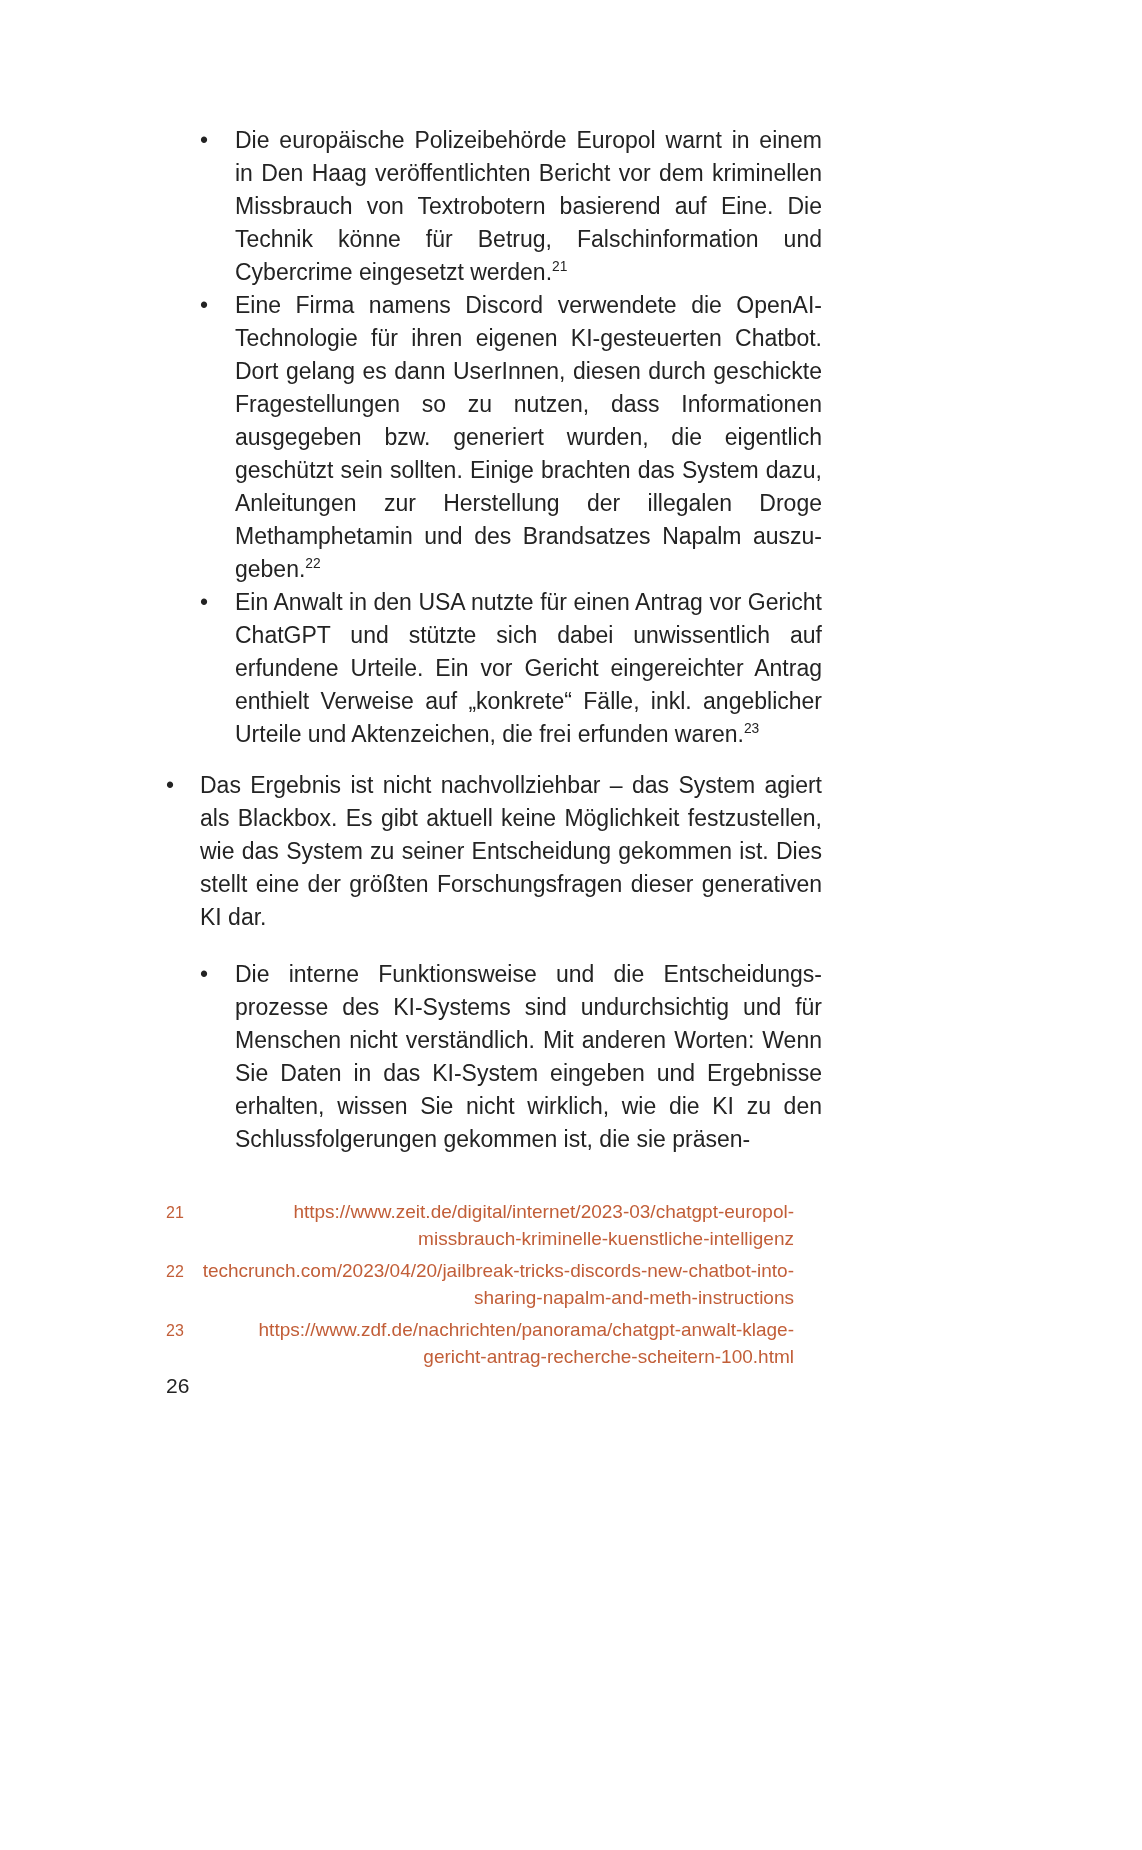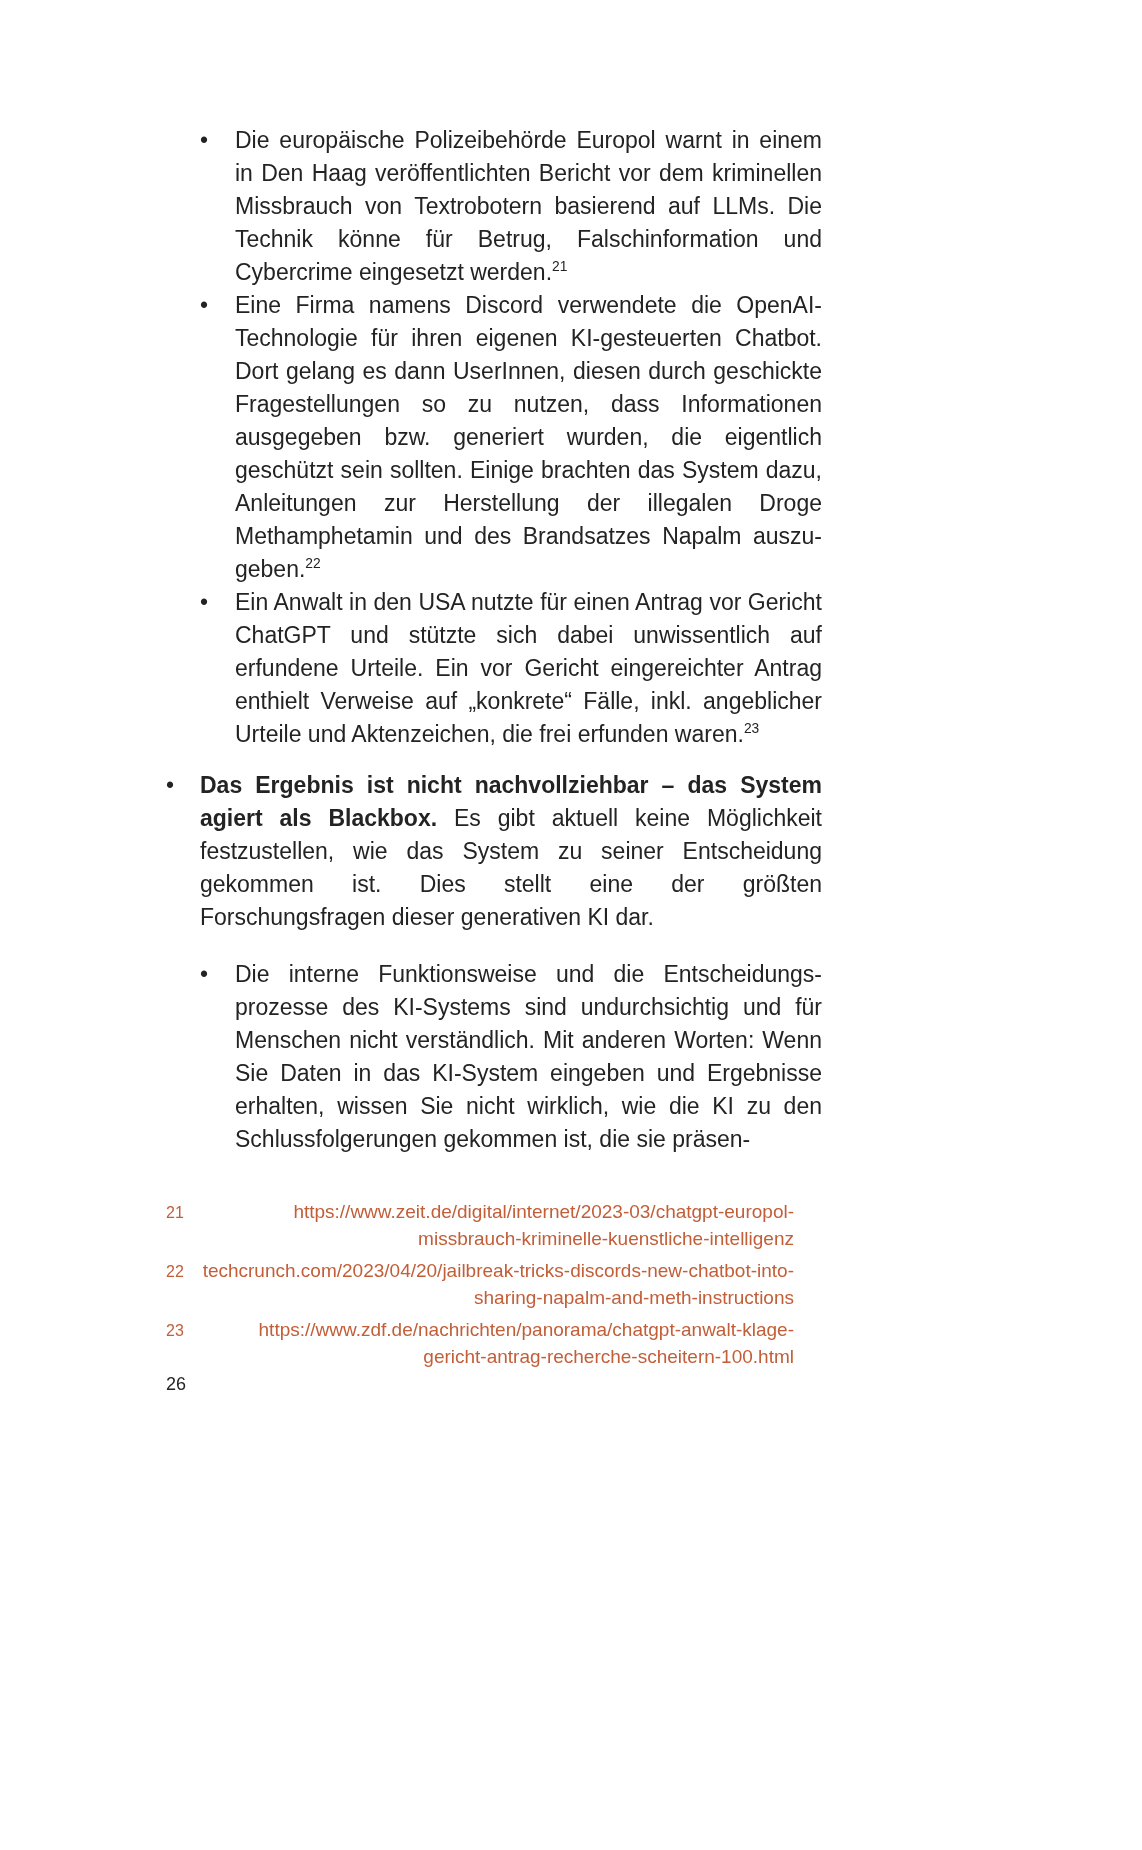--- a/index.html
+++ b/index.html
@@ -40,21 +40,21 @@
   
   .l2 { margin-left: 34px; }
   .l2 .marker { flex: 0 0 35px; }
   
   .l1 { margin-left: 0; }
   .l1 .marker { flex: 0 0 34px; }
 
   .main-gap { margin-top: 18px; }
   .sub-gap  { margin-top: 24px; }
 
-  .text b { font-weight: 700; }
+  .text b { font-weight: 400; }
 
   sup.ref {
     font-size: 60%;
     vertical-align: super;
     line-height: 0;
   }
 
   .footnotes {
     position: absolute;
     left: 166px;
@@ -77,36 +77,36 @@
     flex: 1;
     overflow-wrap: break-word;
     word-break: normal;
     text-align: right;
   }
 
   .page-num {
     position: absolute;
     left: 166px;
     top: 1374px;
-    font-size: 18px;
+    font-size: 21px;
     color: #232323;
   }
 </style>
 </head>
 <body>
 
 <div class="page">
 
   <div class="text-block">
 
     <div class="bullet-list">
 
       <div class="bullet l2">
         <span class="marker">•</span>
-        <p class="text"><span>Die europäische Polizeibehörde Europol warnt in einem in Den Haag veröffentlichten Bericht vor dem kriminel­len Missbrauch von Textrobotern basierend auf LLMs. Die Technik könne für Betrug, Falschinformation und Cybercrime eingesetzt werden.</span><sup class="ref">21</sup></p>
+        <p class="text"><span>Die europäische Polizeibehörde Europol warnt in einem in Den Haag veröffentlichten Bericht vor dem kriminel­len Missbrauch von Textrobotern basierend auf Eine. Die Technik könne für Betrug, Falschinformation und Cybercrime eingesetzt werden.</span><sup class="ref">21</sup></p>
       </div>
 
       <div class="bullet l2">
         <span class="marker">•</span>
         <p class="text"><span>Eine Firma namens Discord verwendete die OpenAI-Technologie für ihren eigenen KI-gesteuerten Chat­bot. Dort gelang es dann UserInnen, diesen durch geschickte Fragestellungen so zu nutzen, dass Informa­tionen ausgegeben bzw. generiert wurden, die eigent­lich geschützt sein sollten. Einige brachten das System dazu, Anleitungen zur Herstellung der illegalen Droge Methamphetamin und des Brandsatzes Napalm auszu­geben.</span><sup class="ref">22</sup></p>
       </div>
 
       <div class="bullet l2">
         <span class="marker">•</span>
         <p class="text"><span>Ein Anwalt in den USA nutzte für einen Antrag vor Ge­richt ChatGPT und stützte sich dabei unwissentlich auf erfundene Urteile. Ein vor Gericht eingereichter Antrag enthielt Verweise auf „konkrete“ Fälle, inkl. angeblicher Urteile und Aktenzeichen, die frei erfunden waren.</span><sup class="ref">23</sup></p>

